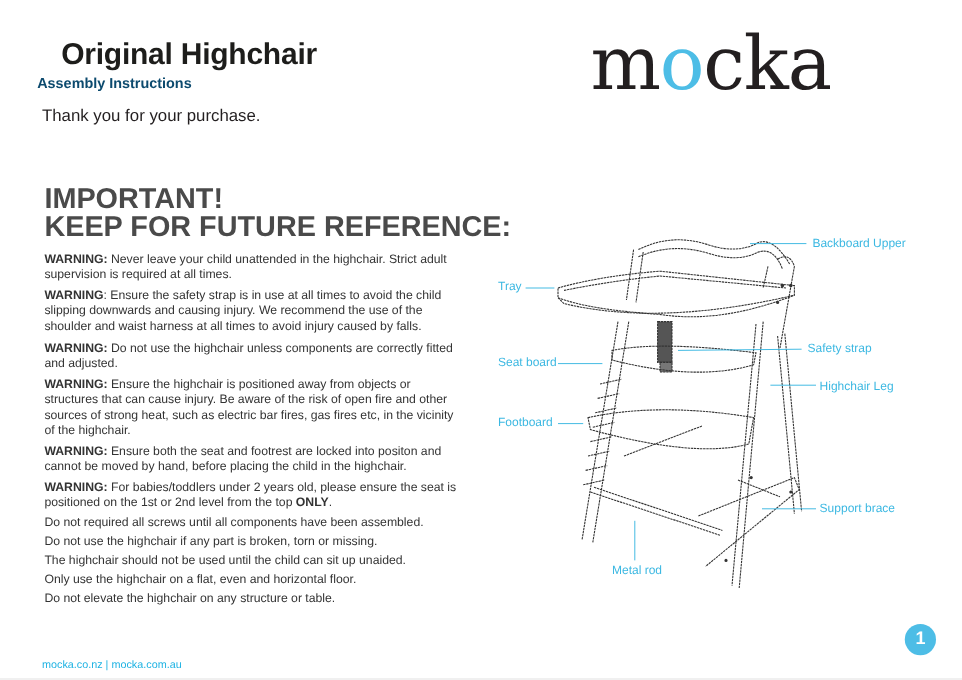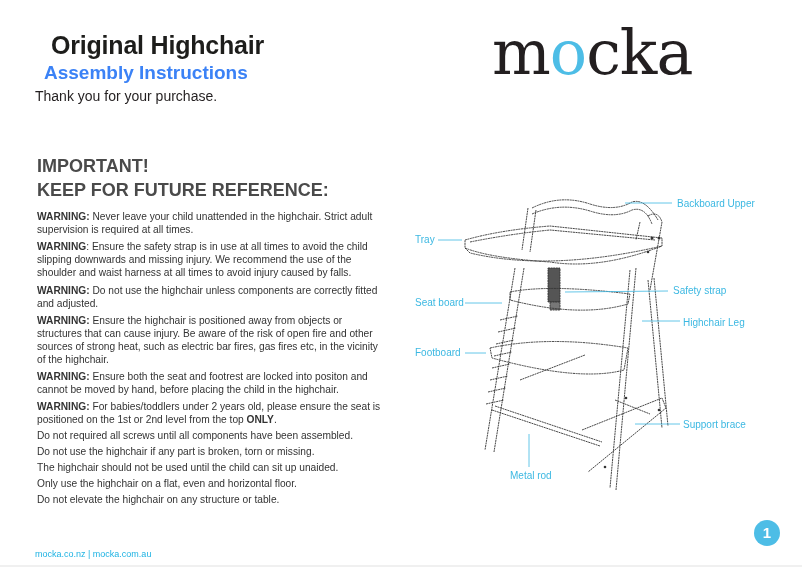--- a/index.html
+++ b/index.html
@@ -1,26 +1,26 @@
 <!DOCTYPE html>
 <html><head>
 <meta charset="utf-8">
 <style>
   * { margin: 0; padding: 0; box-sizing: border-box; }
   html, body { width: 802px; height: 567px; background: #ffffff; overflow: hidden; }
   body { position: relative; font-family: "Liberation Sans", sans-serif; color: #231f20; }
 
   .title { position: absolute; left: 35px; top: 31px; font-size: 25px; font-weight: bold; color: #1d1d1b; letter-spacing: -0.2px; margin-left: 16px; }
-  .subtitle { position: absolute; left: 44px; top: 62px; font-size: 19px; font-weight: bold; color: #3b82f6; }
+  .subtitle { position: absolute; left: 31px; top: 62px; font-size: 12px; font-weight: bold; color: #0c4a6e; }
   .intro { position: absolute; left: 35px; top: 90px; font-size: 14px; line-height: 13px; color: #231f20; }
 
   .logo { position: absolute; left: 492px; top: 22px; font-family: "DejaVu Serif", serif; font-size: 62px; color: #231f20; letter-spacing: -1px; line-height: 1; }
   .logo .o { color: #4dbde6; }
 
-  .important { position: absolute; left: 37px; top: 154px; font-size: 18px; font-weight: bold; line-height: 24px; color: #4a4a4a; }
+  .important { position: absolute; left: 37px; top: 154px; font-size: 24px; font-weight: bold; line-height: 24px; color: #4a4a4a; }
 
   .warnings { position: absolute; left: 37px; top: 210px; width: 350px; font-size: 10.2px; line-height: 13px; color: #333; }
   .warnings p { margin-bottom: 4.3px; }
   .warnings b { color: #333; }
   .notes { position: absolute; left: 37px; top: 428px; width: 350px; font-size: 10.2px; line-height: 16px; color: #333; }
 
   .footer-links { position: absolute; left: 35px; top: 549px; font-size: 9px; color: #1fb3e3; }
   .page-num { position: absolute; left: 754px; top: 520px; width: 26px; height: 26px; border-radius: 50%; background: #4dbde6; color: #fff; font-weight: bold; font-size: 15px; text-align: center; line-height: 26px; }
   .bottom-rule { position: absolute; left: 0; top: 565px; width: 802px; height: 2px; background: #f0f0f0; }
 
@@ -38,21 +38,21 @@
 
 <div class="logo"><span>m</span><span class="o">o</span><span>cka</span></div>
 
 <div class="important">
   <div>IMPORTANT!</div>
   <div>KEEP FOR FUTURE REFERENCE:</div>
 </div>
 
 <div class="warnings">
   <p><b>WARNING:</b><span> Never leave your child unattended in the highchair. Strict adult supervision is required at all times.</span></p>
-  <p><b>WARNING</b><span>: Ensure the safety strap is in use at all times to avoid the child slipping downwards and missing injury. We recommend the use of the shoulder and waist harness at all times to avoid injury caused by falls.</span></p>
+  <p><b>WARNING</b><span>: Ensure the safety strap is in use at all times to avoid the child slipping downwards and causing injury. We recommend the use of the shoulder and waist harness at all times to avoid injury caused by falls.</span></p>
   <p><b>WARNING:</b><span> Do not use the highchair unless components are correctly fitted and adjusted.</span></p>
   <p><b>WARNING:</b><span> Ensure the highchair is positioned away from objects or structures that can cause injury. Be aware of the risk of open fire and other sources of strong heat, such as electric bar fires, gas fires etc, in the vicinity of the highchair.</span></p>
   <p><b>WARNING:</b><span> Ensure both the seat and footrest are locked into positon and cannot be moved by hand, before placing the child in the highchair.</span></p>
   <p><b>WARNING:</b><span> For babies/toddlers under 2 years old, please ensure the seat is positioned on the 1st or 2nd level from the top </span><b>ONLY</b><span>.</span></p>
 </div>
 
 <div class="notes">
   <div>Do not required all screws until all components have been assembled.</div>
   <div>Do not use the highchair if any part is broken, torn or missing.</div>
   <div>The highchair should not be used until the child can sit up unaided.</div>

